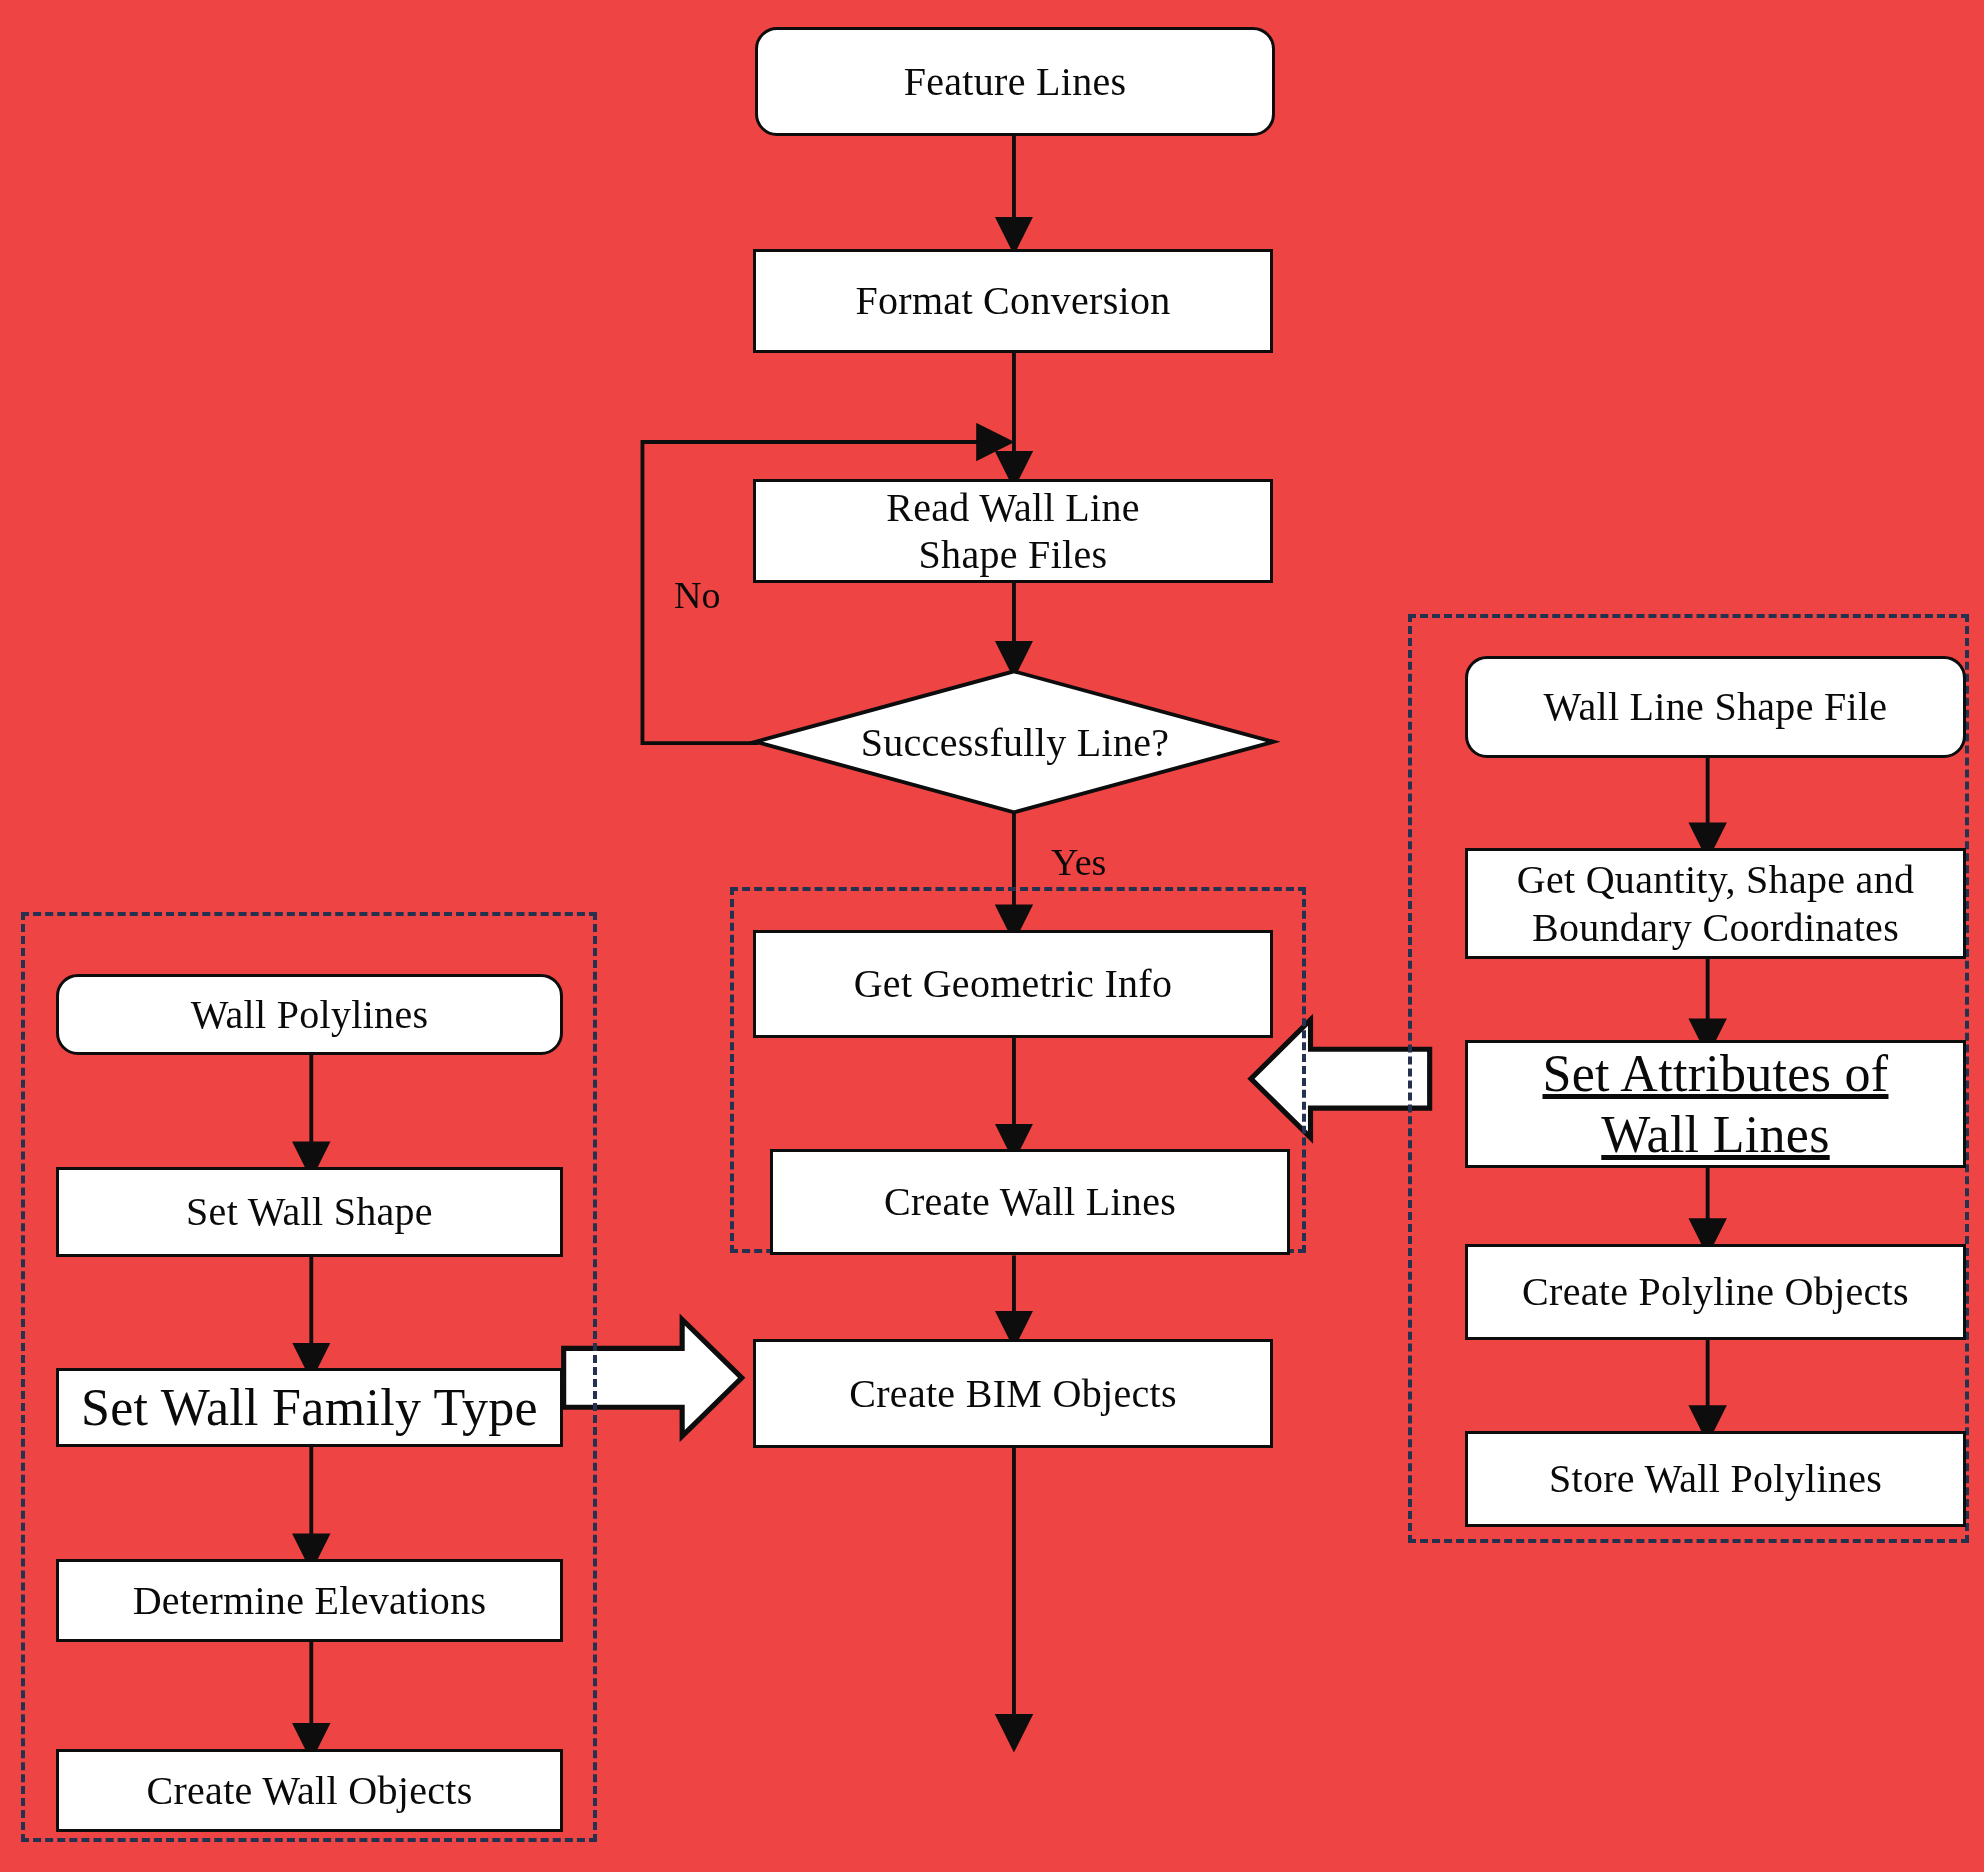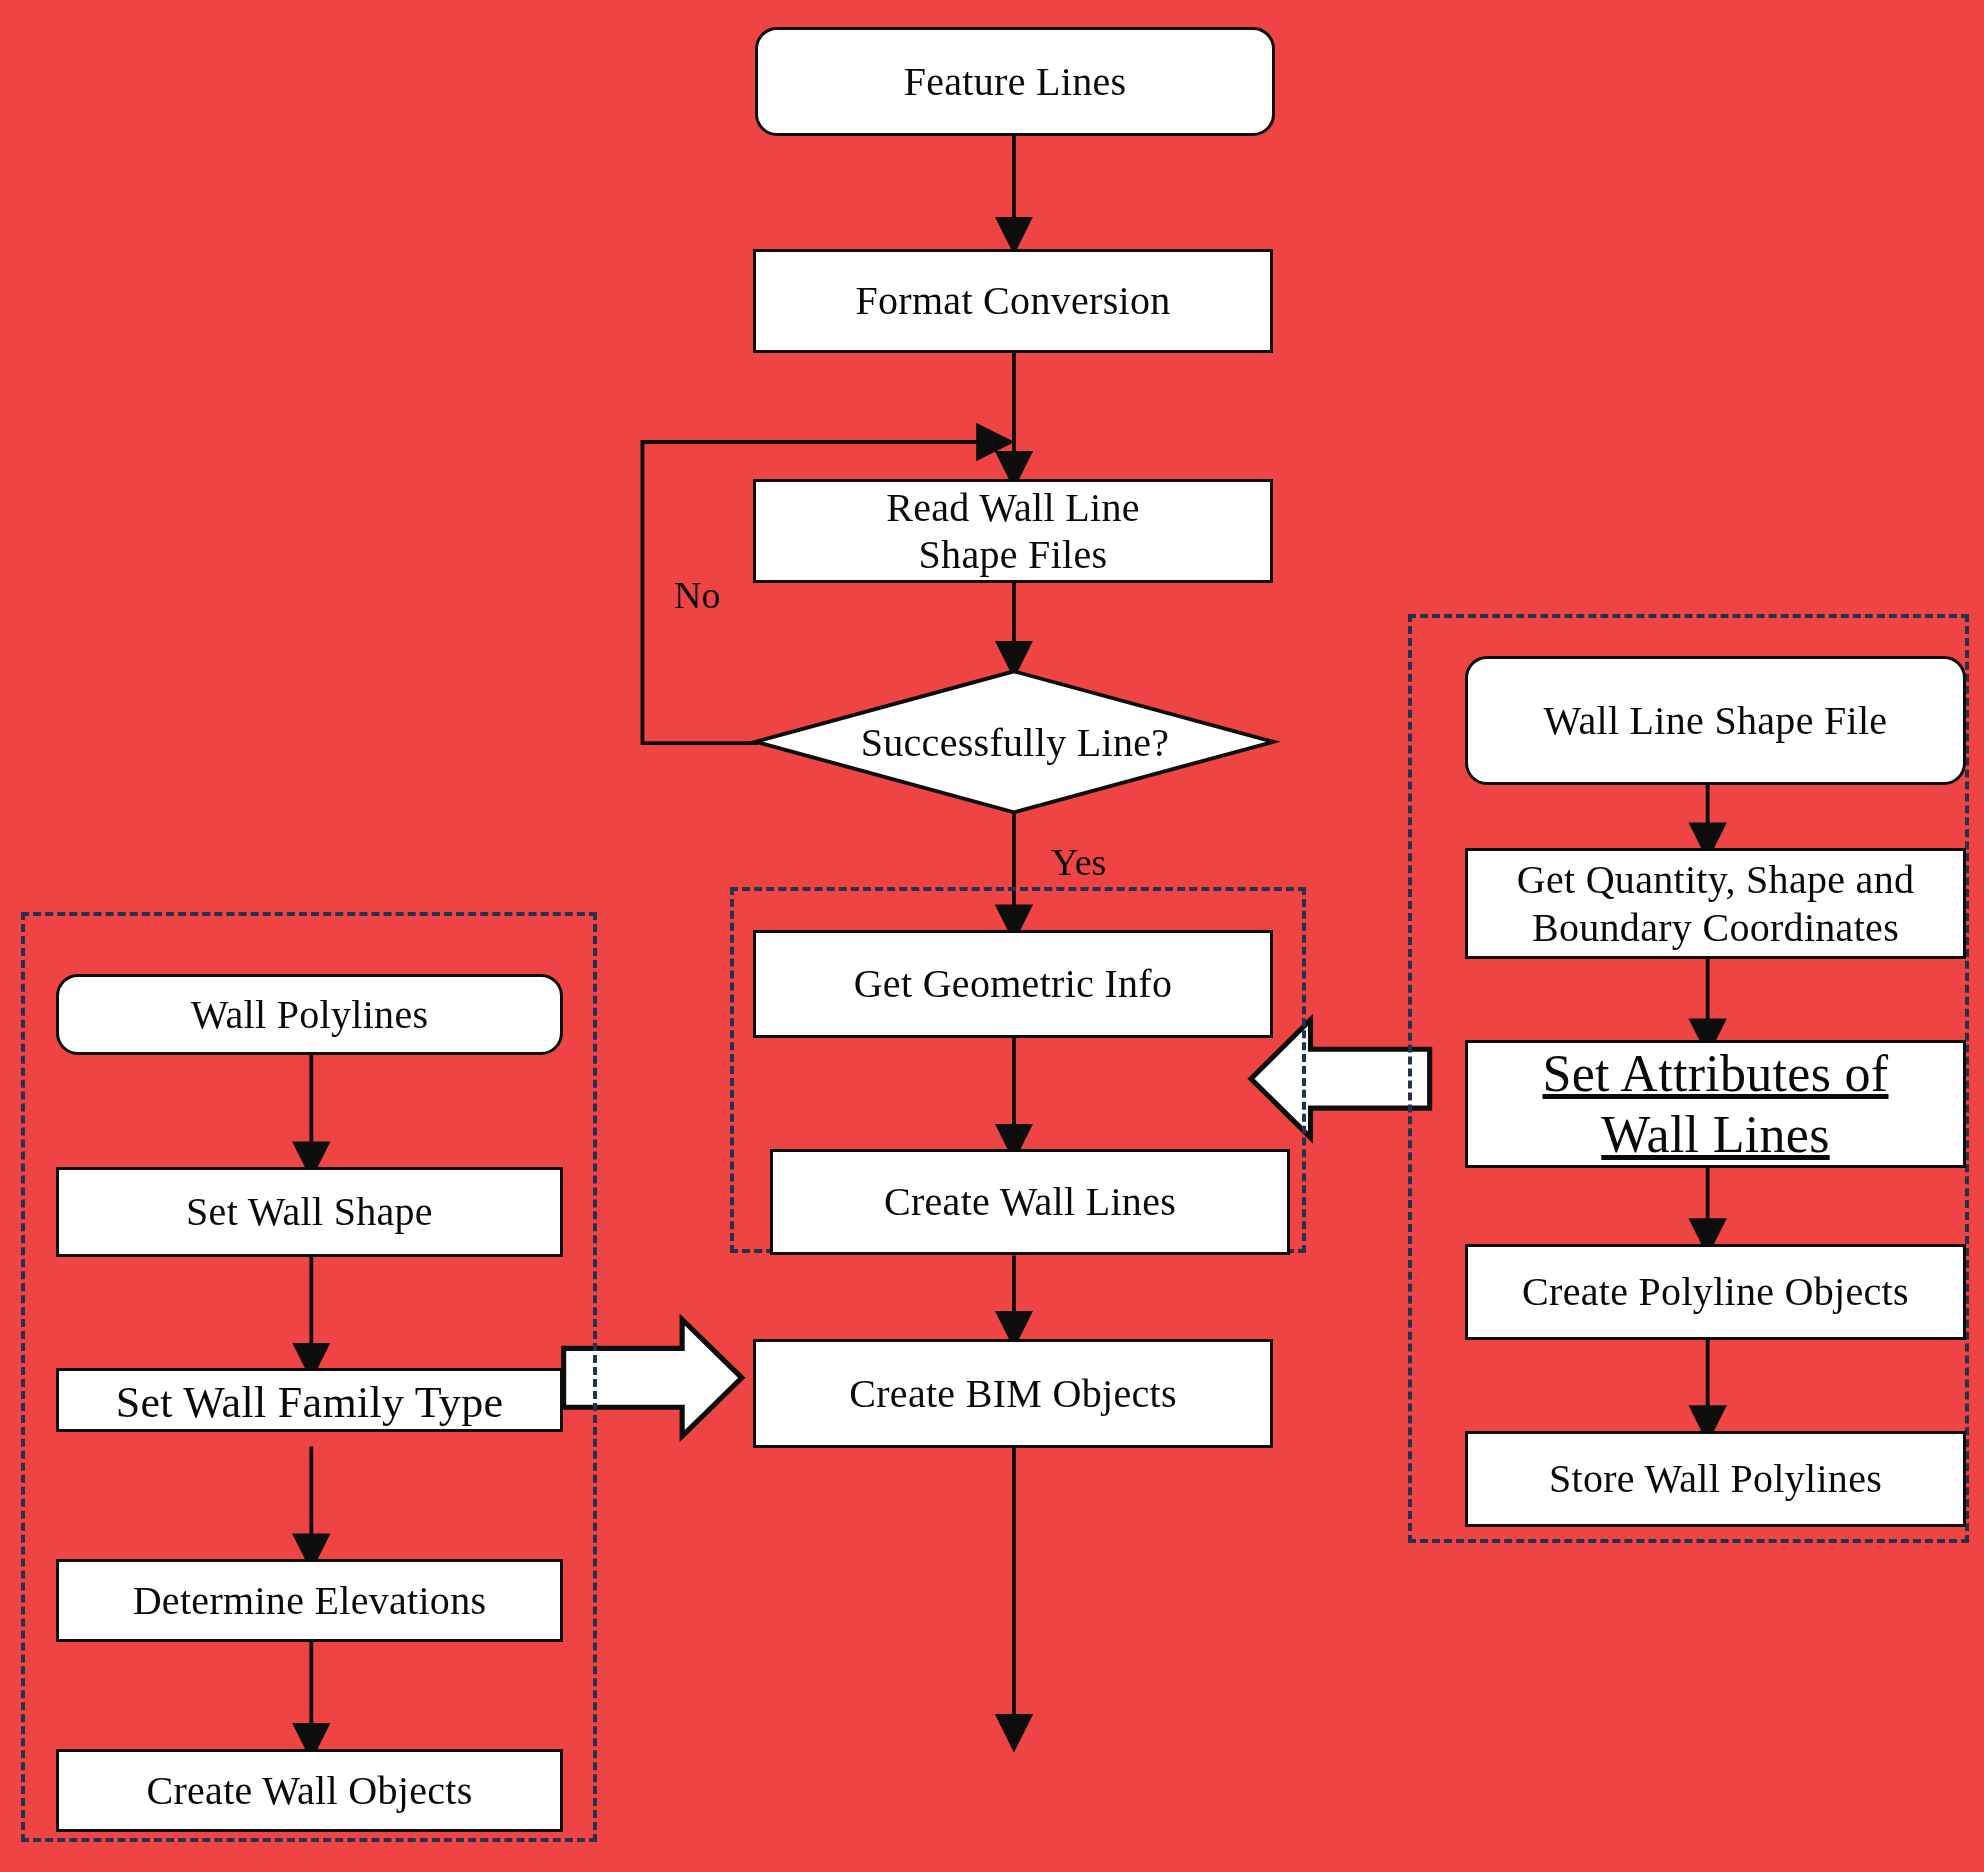--- a/index.html
+++ b/index.html
@@ -170,33 +170,33 @@
   </div>
 
   <div class="node-box rounded" style="left:56px; top:974px; width:507px; height:81px; font-size:40px;">
     <span class="node-label">Wall Polylines</span>
   </div>
 
   <div class="node-box" style="left:56px; top:1167px; width:507px; height:90px; font-size:40px;">
     <span class="node-label">Set Wall Shape</span>
   </div>
 
-  <div class="node-box" style="left:56px; top:1368px; width:507px; height:64px; font-size:44px;align-items:flex-end;">
+  <div class="node-box" style="left:56px; top:1368px; width:507px; height:79px; font-size:52px;">
     <span class="node-label">Set Wall Family Type</span>
   </div>
 
   <div class="node-box" style="left:56px; top:1559px; width:507px; height:83px; font-size:40px;">
     <span class="node-label">Determine Elevations</span>
   </div>
 
   <div class="node-box" style="left:56px; top:1749px; width:507px; height:83px; font-size:40px;">
     <span class="node-label">Create Wall Objects</span>
   </div>
 
-  <div class="node-box rounded" style="left:1465px; top:656px; width:501px; height:129px; font-size:40px;">
+  <div class="node-box rounded" style="left:1465px; top:656px; width:501px; height:102px; font-size:40px;">
     <span class="node-label">Wall Line Shape File</span>
   </div>
 
   <div class="node-box" style="left:1465px; top:848px; width:501px; height:111px; font-size:40px;">
     <span class="node-label">Get Quantity, Shape and
 Boundary Coordinates</span>
   </div>
 
   <div class="node-box" style="left:1465px; top:1040px; width:501px; height:128px; font-size:52px;text-decoration:underline;">
     <span class="node-label">Set Attributes of

